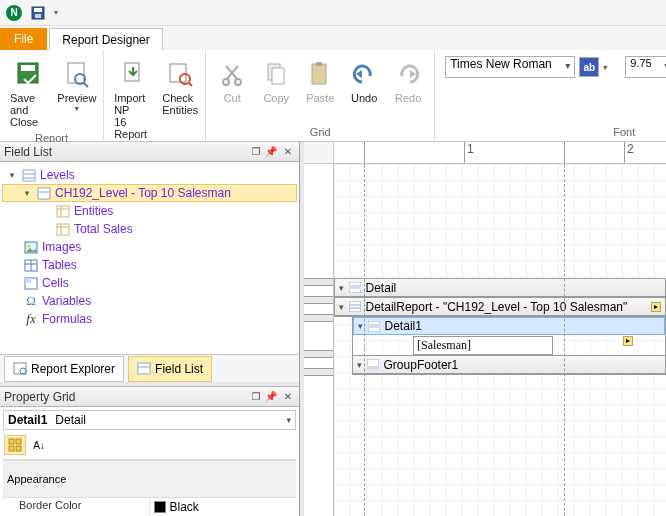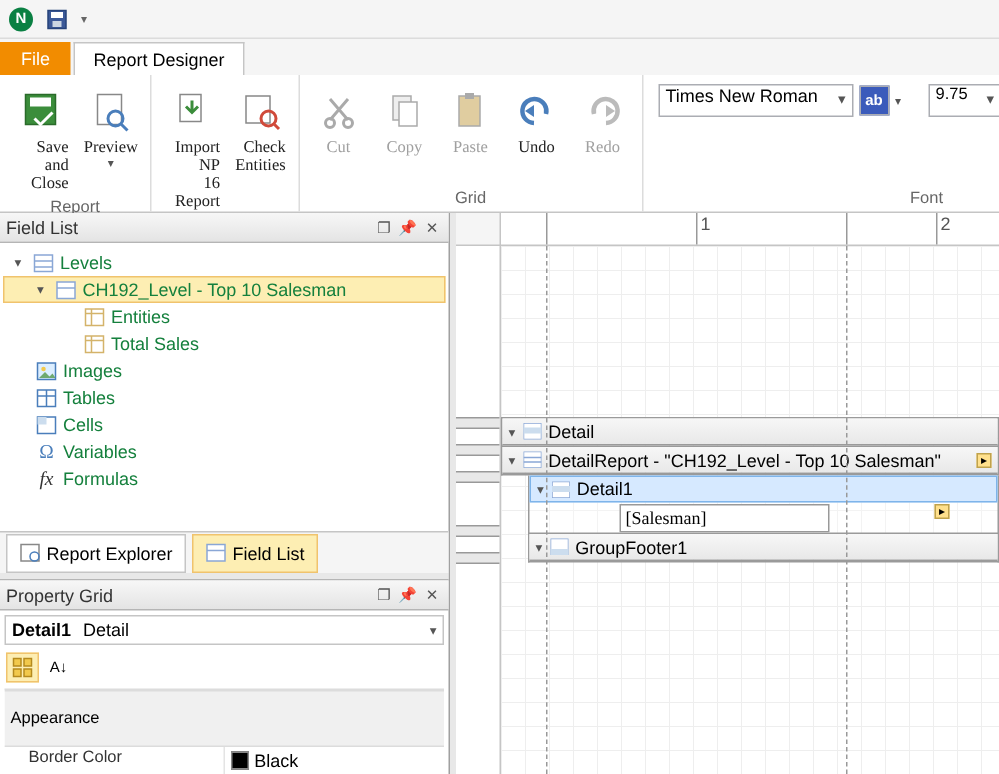--- a/index.html
+++ b/index.html
@@ -16,21 +16,21 @@
   .tab-file { background: #f28c00; color: #fff; padding: 4px 14px; font-size: 12px; height: 22px; display: flex; align-items: center; cursor: pointer; }
   .tab { background: #fff; border: 1px solid #c5c5c5; border-bottom: none; padding: 3px 12px; margin-left: 2px; height: 22px; display: flex; align-items: center; cursor: pointer; }
 
   
   .ribbon { height: 92px; background: #fff; border-bottom: 1px solid #c5c5c5; display: flex; }
   .ribbon-group { border-right: 1px solid #dcdcdc; display: flex; flex-direction: column; padding: 2px 4px 0 4px; }
   .ribbon-group-body { flex: 1; display: flex; align-items: flex-start; padding-top: 4px; }
   .ribbon-group-label { text-align: center; font-size: 11px; color: #666; padding: 2px 0 3px 0; }
   .ribbon-btn { display: flex; flex-direction: column; align-items: center; padding: 2px 6px; cursor: pointer; min-width: 42px; }
   .ribbon-btn .icon { width: 32px; height: 32px; display: flex; align-items: center; justify-content: center; margin-bottom: 2px; }
-  .ribbon-btn .label { font-size: 11px; line-height: 12px; text-align: right; color: #222; font-family: Liberation Serif, serif; }
+  .ribbon-btn .label { font-size: 11px; line-height: 12px; text-align: left; color: #222; }
   .ribbon-btn.disabled .label, .ribbon-btn.disabled svg { color: #a0a0a0; }
   .font-box { display: flex; gap: 18px; padding: 4px 6px; }
   .font-row { display: flex; gap: 4px; align-items: center; }
   .font-select { width: 130px; height: 22px; border: 1px solid #abadb3; padding: 0 18px 0 4px; background: #fff; font-size: 12px; position: relative; }
   .font-select::after { content: "▾"; position: absolute; right: 4px; top: 3px; font-size: 10px; color: #555; }
   .size-select { width: 48px; height: 22px; border: 1px solid #abadb3; padding: 0 16px 0 4px; background: #fff; font-size: 11px; position: relative; }
   .size-select::after { content: "▾"; position: absolute; right: 3px; top: 3px; font-size: 10px; color: #555; }
   .fmt-btn { width: 22px; height: 22px; border: 1px solid transparent; display: flex; align-items: center; justify-content: center; font-family: "Times New Roman", serif; font-size: 14px; cursor: pointer; }
   .fmt-b { font-weight: bold; }
   .fmt-i { font-style: italic; }
@@ -46,21 +46,21 @@
   
   .panel-header { height: 20px; background: linear-gradient(#f7f7f7,#e4e4e4); border-bottom: 1px solid #b5b5b5; display: flex; align-items: center; padding: 0 4px; font-size: 11px; color: #333; }
   .panel-header .spacer { flex: 1; }
   .panel-hdr-btn { width: 14px; height: 14px; margin-left: 2px; display: flex; align-items: center; justify-content: center; font-size: 10px; color: #555; cursor: pointer; }
 
   
   .tree { flex: 1; overflow: auto; padding: 4px 2px; }
   .tree-node { display: flex; align-items: center; height: 18px; padding-left: 4px; }
   .tree-toggle { width: 12px; height: 12px; display:flex;align-items:center;justify-content:center; font-size: 9px; color: #555; cursor: pointer; }
   .tree-icon { width: 16px; height: 16px; margin: 0 3px; display:flex;align-items:center;justify-content:center; }
-  .tree-label { font-size: 12px; color: #15803d; white-space: nowrap; }
+  .tree-label { font-size: 12px; color: #6d28d9; white-space: nowrap; }
   .tree-node.selected { background: #fdeeb3; border: 1px solid #f0c36d; height: 18px; }
   .indent-1 { padding-left: 18px; }
   .indent-3 { padding-left: 50px; }
 
   
   .bottom-tabs { height: 28px; border-top: 1px solid #c5c5c5; background: #f5f5f5; display: flex; align-items: center; padding: 3px 4px; gap: 4px; }
   .btm-tab { height: 22px; padding: 12px 8px; border: 1px solid #c5c5c5; background: #fff; display: flex; align-items: center; gap: 4px; font-size: 11px; cursor: pointer; }
   .btm-tab.active { background: #fdeeb3; border-color: #f0c36d; }
 
   

